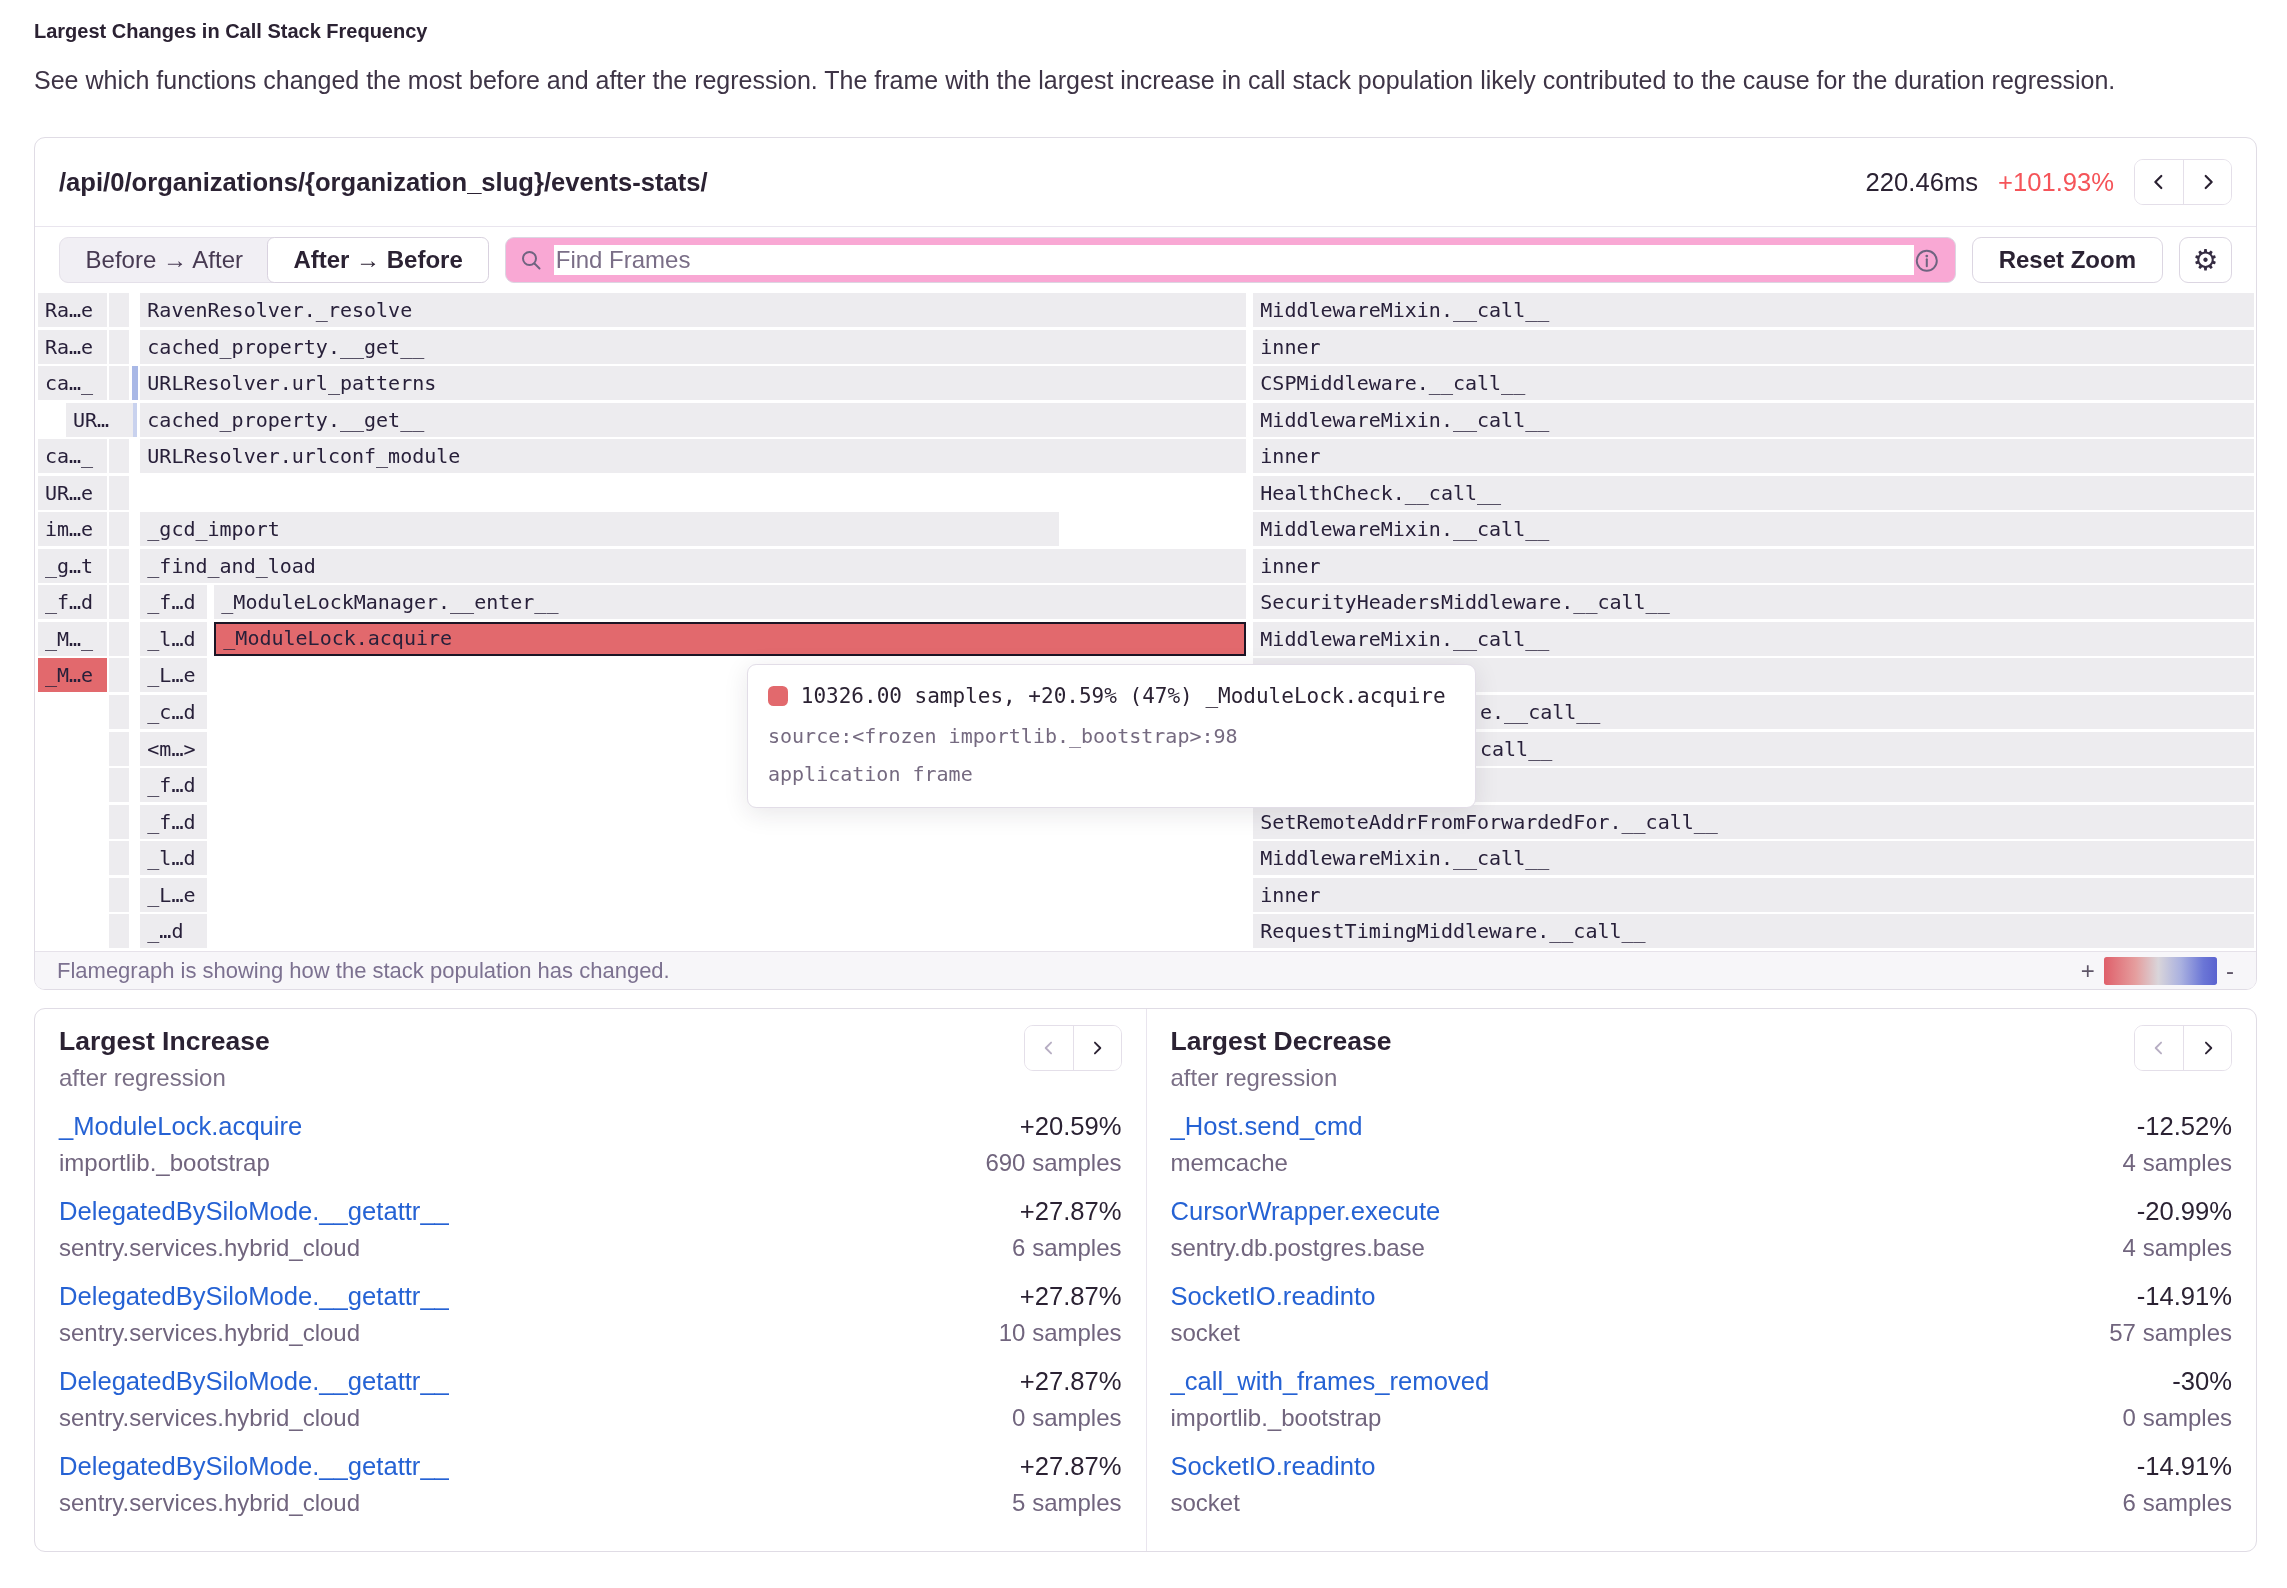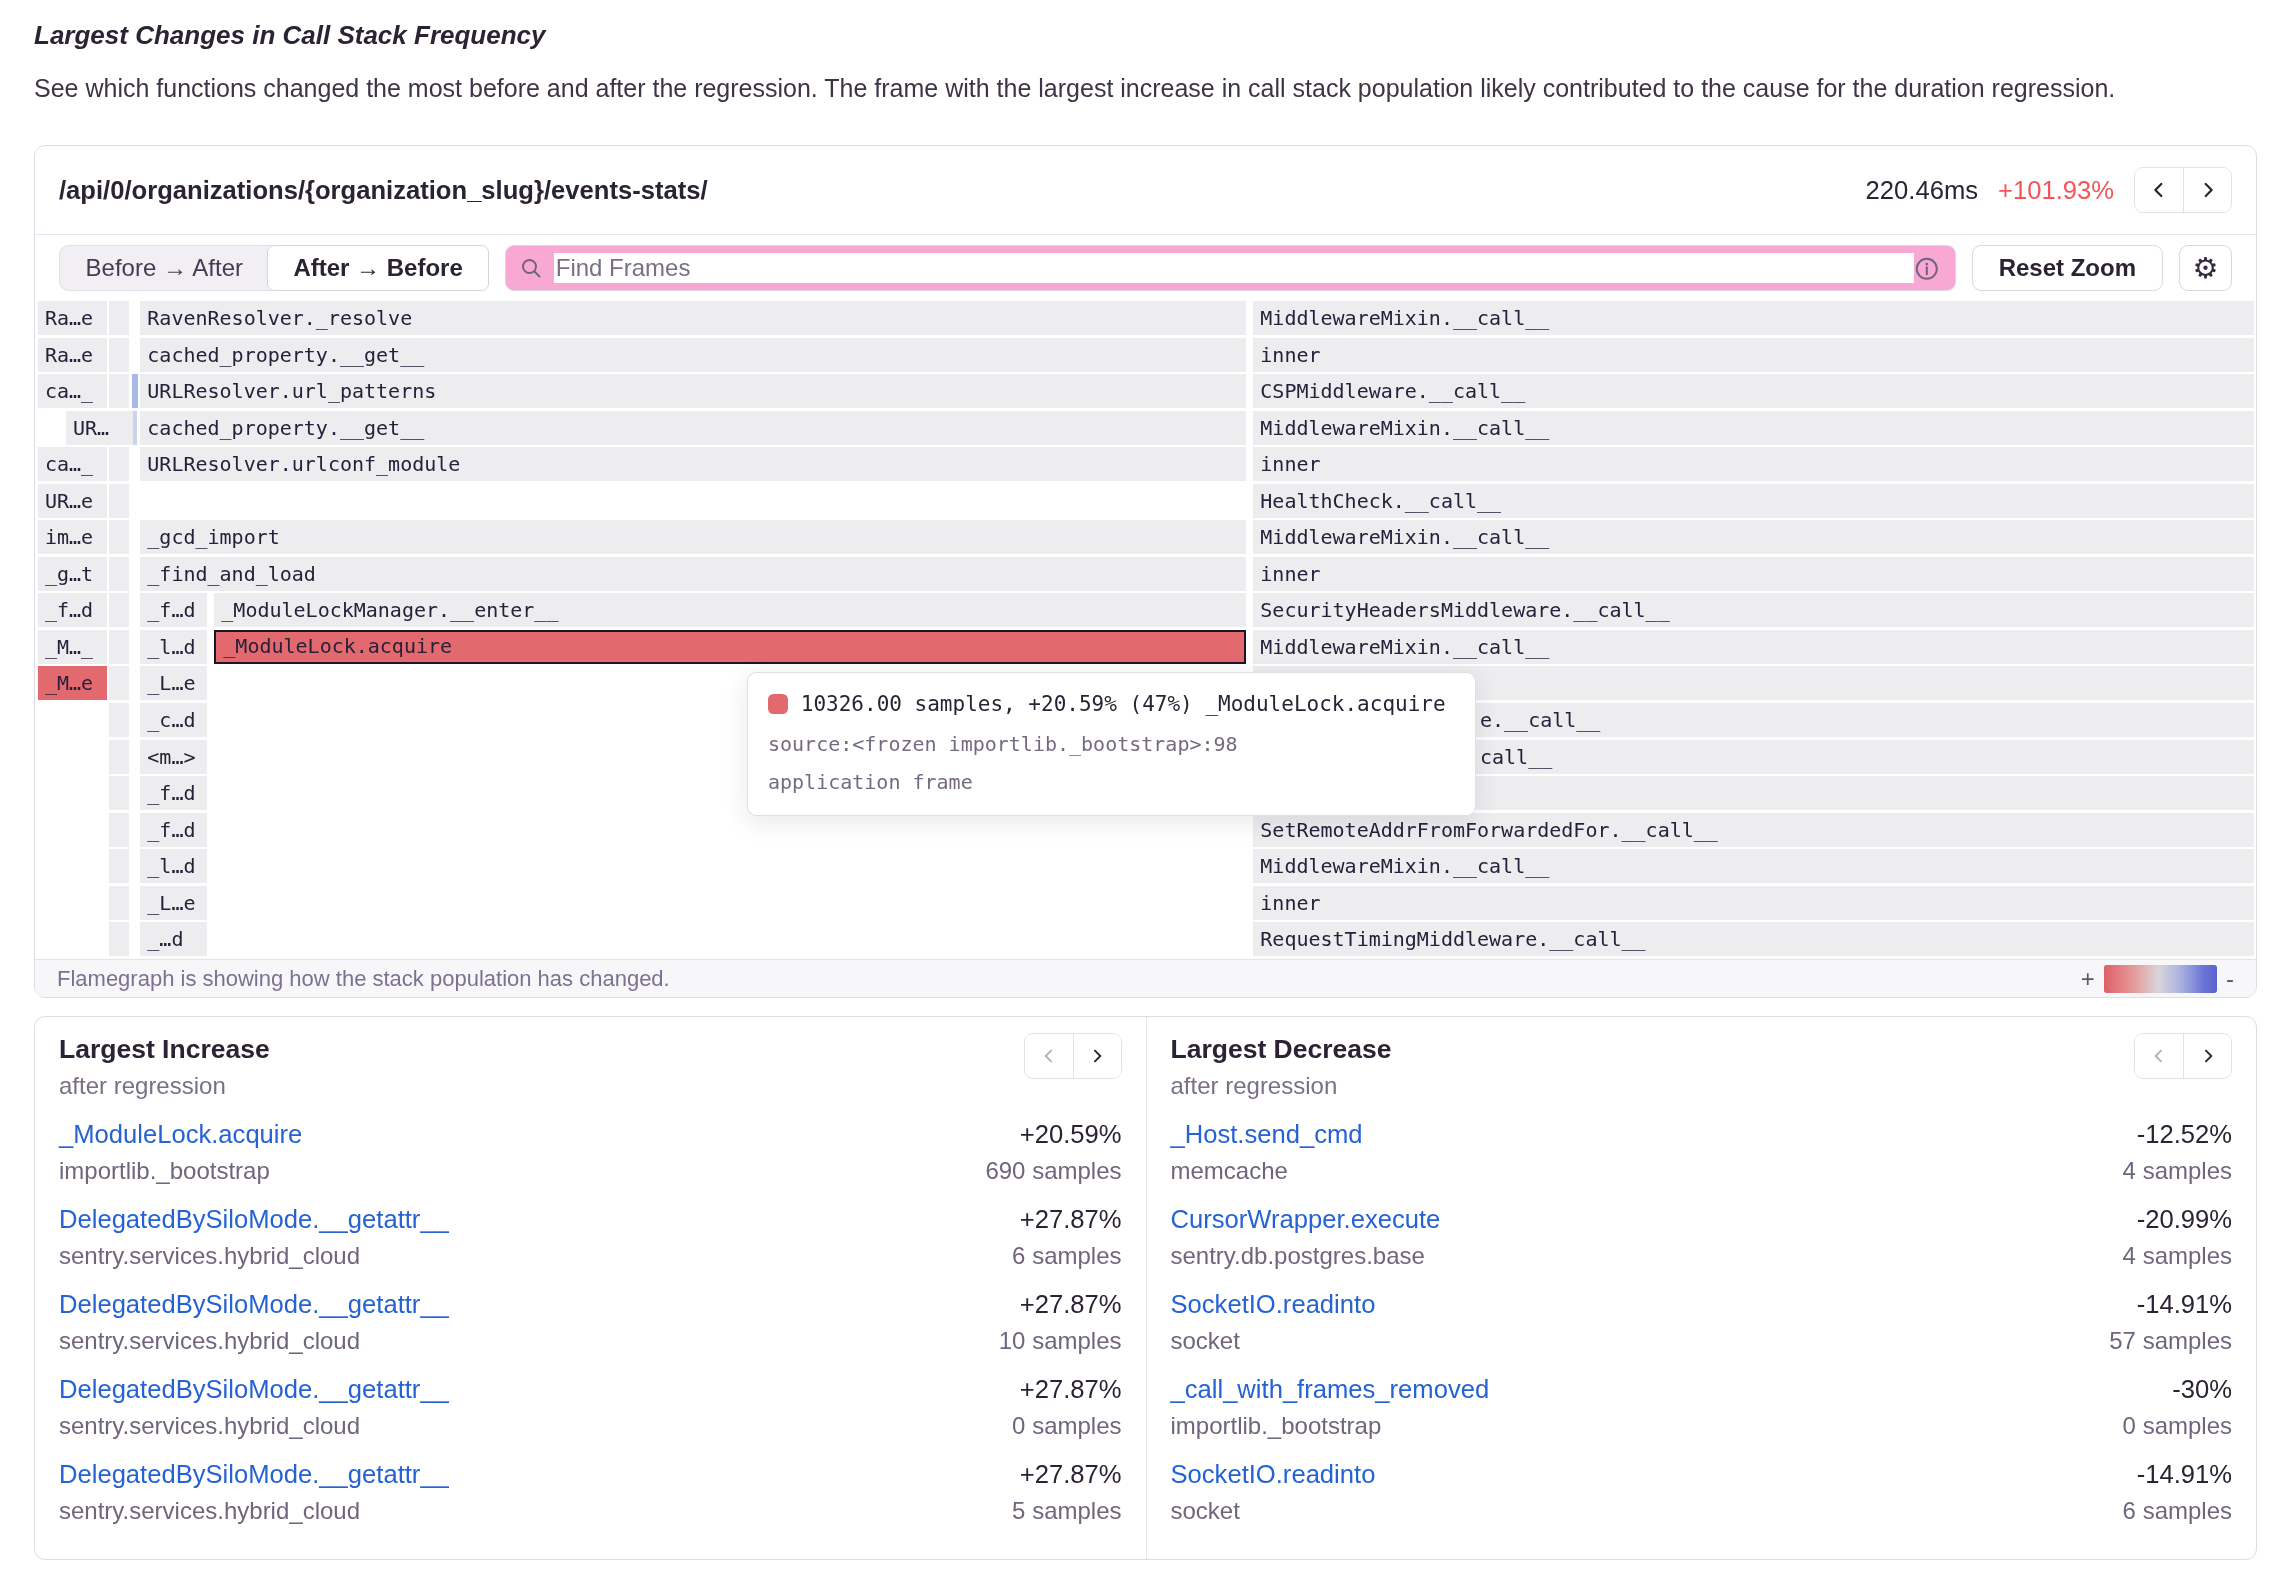--- a/index.html
+++ b/index.html
@@ -1,20 +1,20 @@
 <!DOCTYPE html>
 <html style="font-size:14.6px"><head>
 <meta charset="utf-8">
 <style>
   html,body{margin:0;padding:0;background:#fff;}
   body{width:2288px;height:1588px;position:relative;overflow:hidden;
        font-family:"Liberation Sans",sans-serif;color:#2b2233;}
   .wrap{padding:9.1px 31px 0 34px;}
   
-  .page-title{font-size:26px;font-weight:bold;margin:11px 0 18.3px 0;color:#2b2233;font-style:italic;}
+  .page-title{font-size:20px;font-weight:bold;margin:11px 0 18.3px 0;color:#2b2233;}
   .page-desc{font-size:25px;line-height:39px;color:#3e3446;max-width:2191px;margin:0 0 37px 0;}
   
   .panel{border:1.8px solid #e0dce5;border-radius:11px;background:#fff;}
   
   .ep-head{height:88px;display:flex;align-items:center;justify-content:space-between;
            padding:0 24px;border-bottom:1.8px solid #e9e5ee;}
   .ep-title{font-size:25.6px;font-weight:bold;color:#2b2233;}
   .ep-right{display:flex;align-items:center;gap:20px;justify-content:center;}
   .ep-duration{font-size:25.6px;color:#2b2233;}
   .ep-change{font-size:25.6px;color:#f55459;}
@@ -160,21 +160,21 @@
         <div class="fcell" style="left: 1218px; top: 110px; width: 1001px;">MiddlewareMixin.__call__</div>
         <div class="fcell" style="left: 2.7px; top: 146px; width: 69px;">ca…_</div>
         <div class="fcell" style="left: 74px; top: 146px; width: 20px;"></div>
         <div class="fcell" style="left: 105px; top: 146px; width: 1106px;">URLResolver.urlconf_module</div>
         <div class="fcell" style="left: 1218px; top: 146px; width: 1001px;">inner</div>
         <div class="fcell" style="left: 2.7px; top: 183px; width: 69px;">UR…e</div>
         <div class="fcell" style="left: 74px; top: 183px; width: 20px;"></div>
         <div class="fcell" style="left: 1218px; top: 183px; width: 1001px;">HealthCheck.__call__</div>
         <div class="fcell" style="left: 2.7px; top: 219px; width: 69px;">im…e</div>
         <div class="fcell" style="left: 74px; top: 219px; width: 20px;"></div>
-        <div class="fcell" style="left: 105px; top: 219px; width: 1106px;">_gcd_import</div>
+        <div class="fcell" style="left: 105px; top: 219px; width: 919px;">_gcd_import</div>
         <div class="fcell" style="left: 1218px; top: 219px; width: 1001px;">MiddlewareMixin.__call__</div>
         <div class="fcell" style="left: 2.7px; top: 256px; width: 69px;">_g…t</div>
         <div class="fcell" style="left: 74px; top: 256px; width: 20px;"></div>
         <div class="fcell" style="left: 105px; top: 256px; width: 1106px;">_find_and_load</div>
         <div class="fcell" style="left: 1218px; top: 256px; width: 1001px;">inner</div>
         <div class="fcell" style="left: 2.7px; top: 292px; width: 69px;">_f…d</div>
         <div class="fcell" style="left: 74px; top: 292px; width: 20px;"></div>
         <div class="fcell" style="left: 105px; top: 292px; width: 67px;">_f…d</div>
         <div class="fcell" style="left: 179px; top: 292px; width: 1032px;">_ModuleLockManager.__enter__</div>
         <div class="fcell" style="left: 1218px; top: 292px; width: 1001px;">SecurityHeadersMiddleware.__call__</div>

